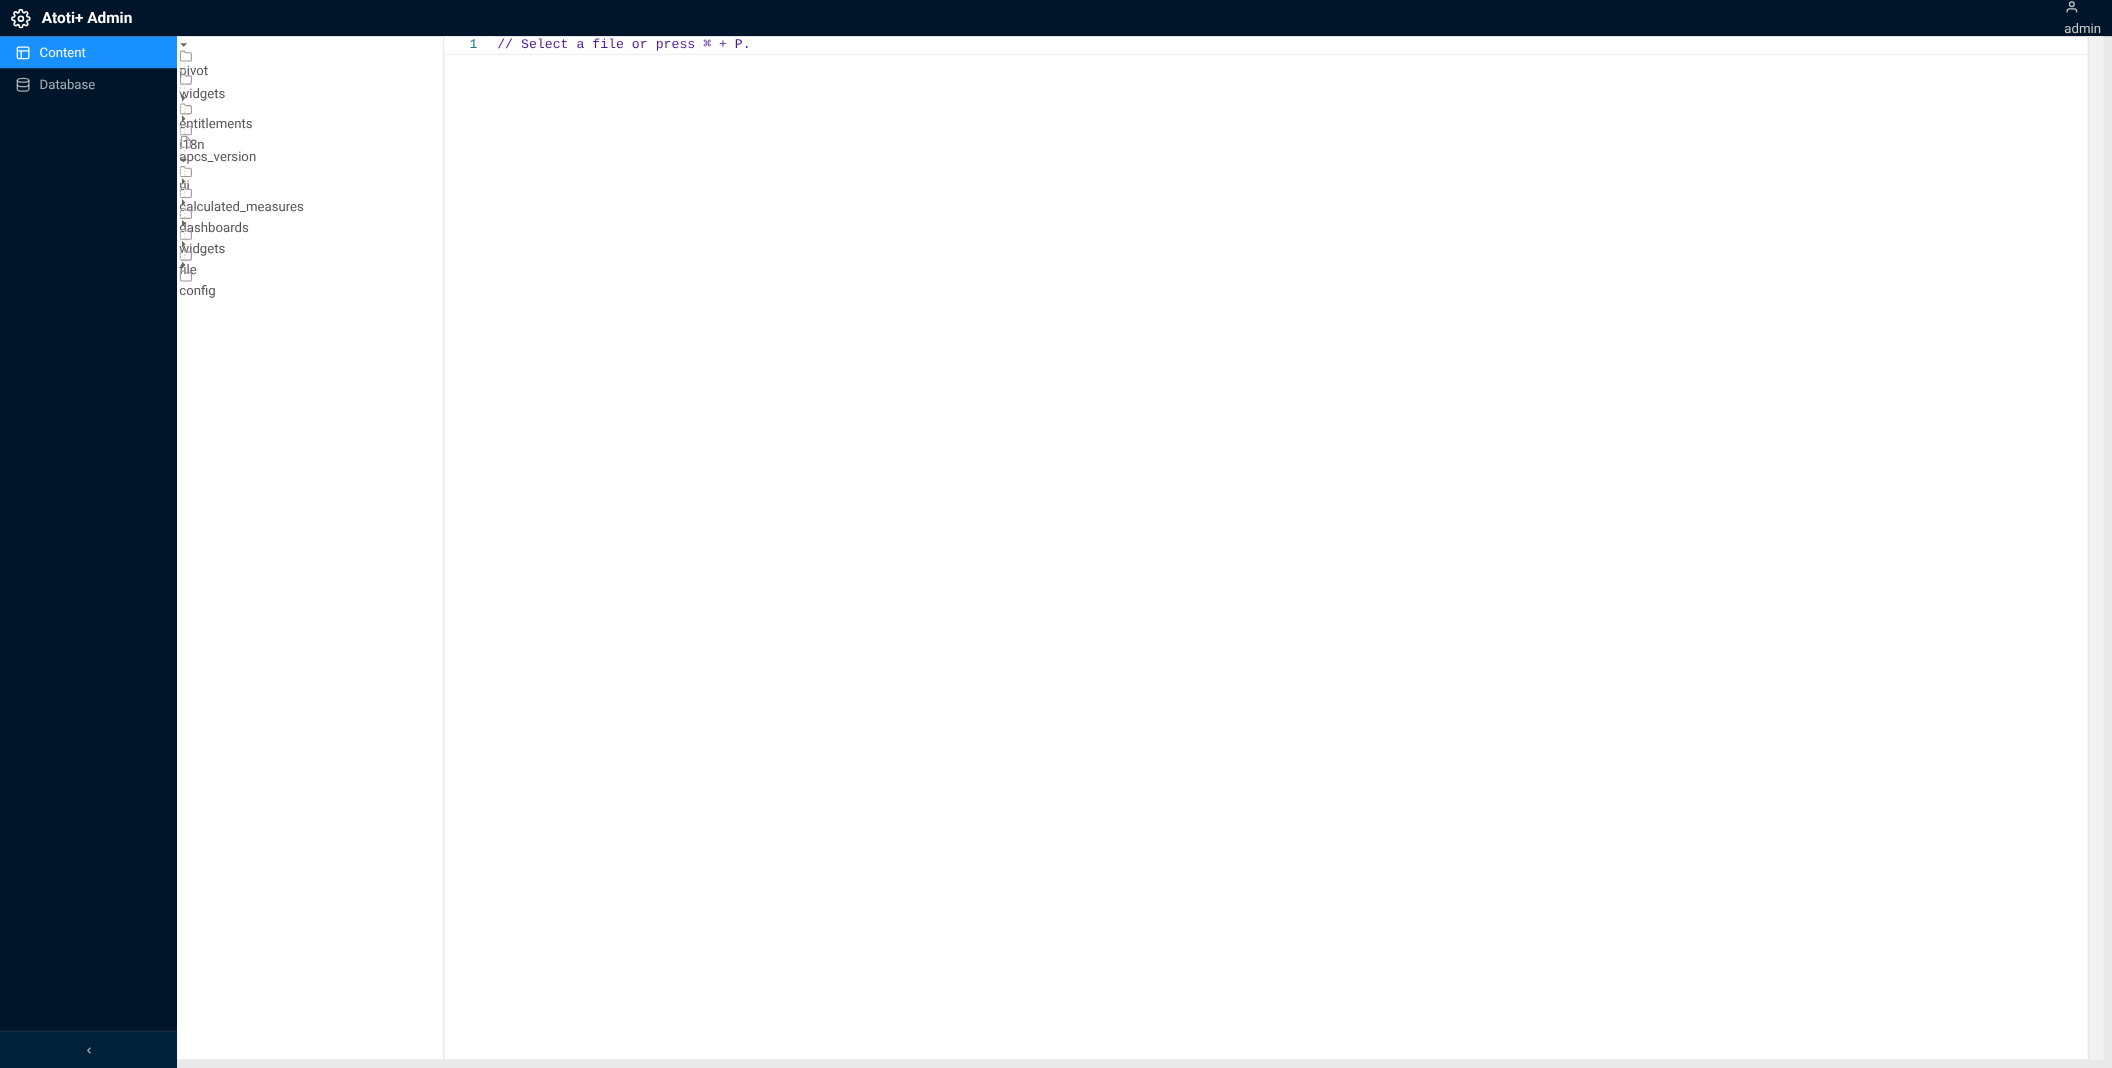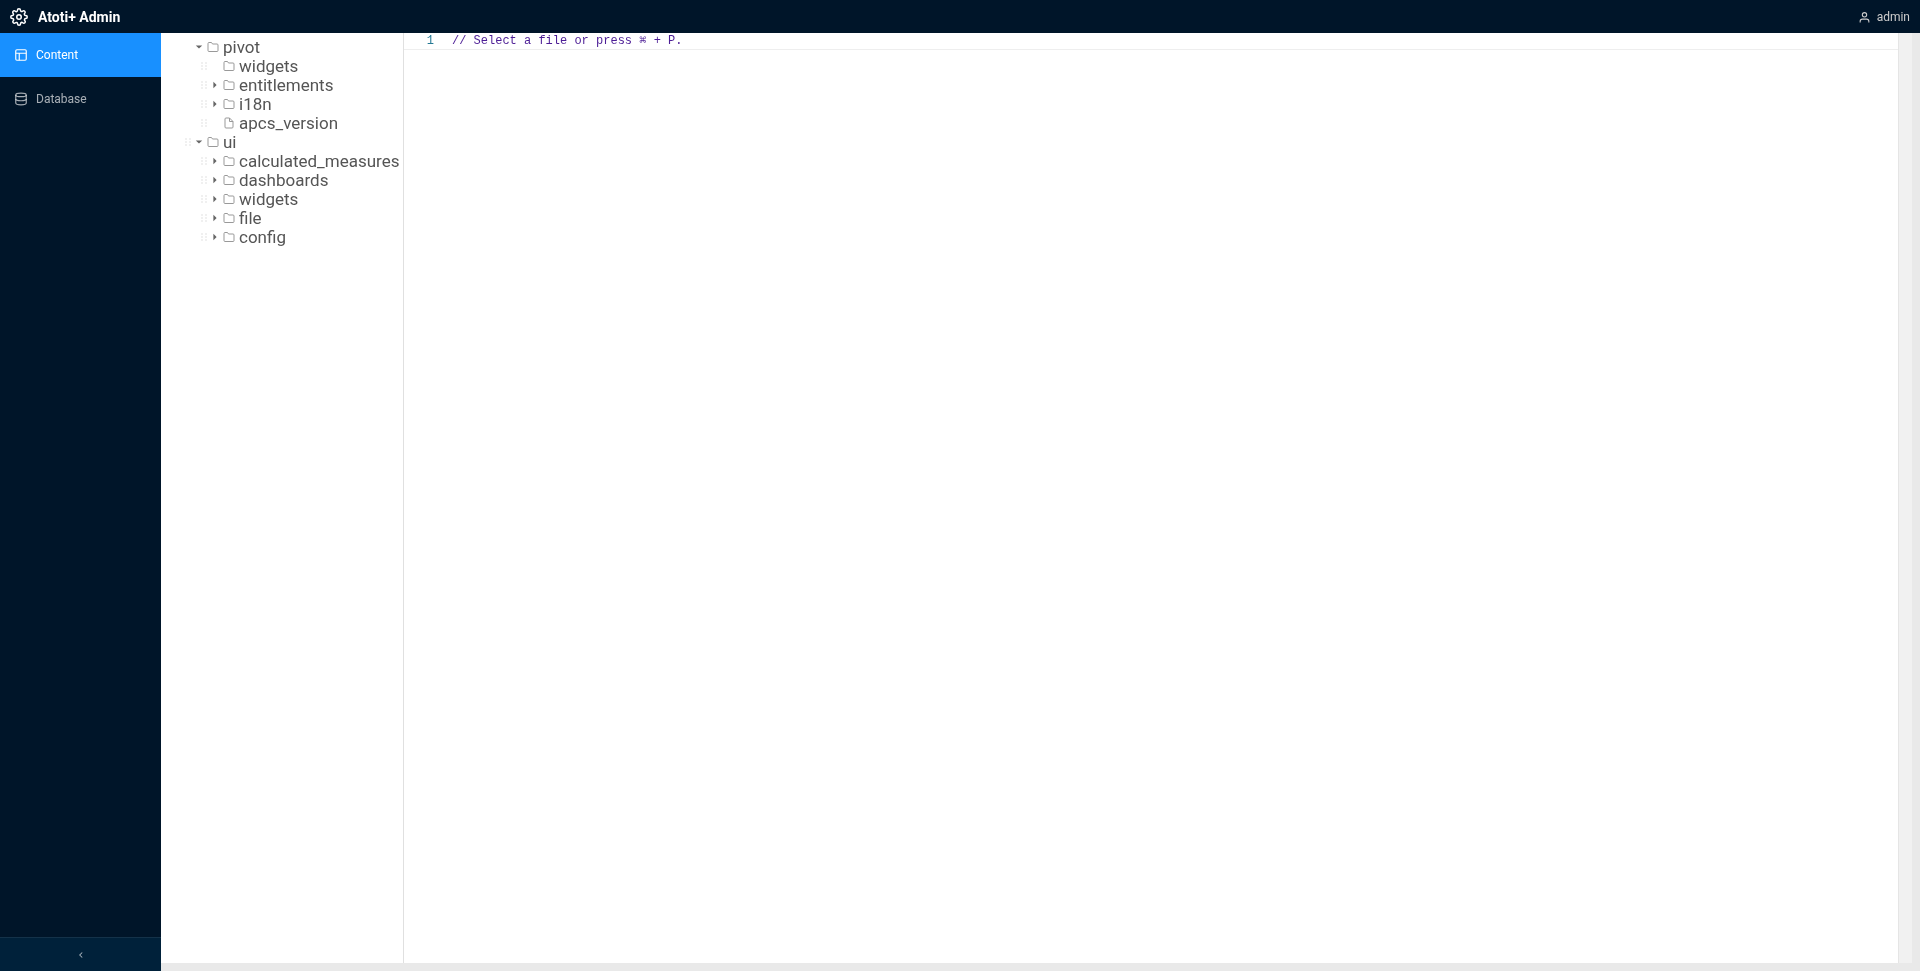--- a/index.html
+++ b/index.html
@@ -18,36 +18,36 @@
   background: #001529;
   color: #fff;
   display: flex;
   align-items: center;
   padding: 0 10px;
   justify-content: space-between;
 }
 .topbar-left { display: flex; align-items: center; gap: 10px; }
 .logo-icon { width: 18px; height: 18px; display: flex; align-items: center; justify-content: center; }
 .app-title { font-size: 14px; font-weight: 700; }
-.topbar-right { display: flex; align-items: flex-end; gap: 6px; color: #ccc; font-size: 12px; }
+.topbar-right { display: flex; align-items: flex-start; gap: 6px; color: #ccc; font-size: 12px; flex-direction: column; }
 .content-area { flex: 1; display: flex; overflow: hidden; }
 .sidebar {
   width: 161px;
   background: #001529;
   display: flex;
   flex-direction: column;
   justify-content: space-between;
 }
 .sidebar-menu { display: flex; flex-direction: column; }
 .sidebar-item {
   display: flex;
   align-items: center;
   gap: 8px;
   padding: 0 14px;
-  height: 44px;
+  height: 29px;
   color: rgba(255,255,255,0.65);
   cursor: pointer;
   font-size: 12px;
 }
 .sidebar-item.active { background: #1890ff; color: #fff; }
 .sidebar-collapse {
   height: 34px;
   border-top: 1px solid rgba(255,255,255,0.08);
   display: flex;
   align-items: center;
@@ -82,24 +82,25 @@
   content: "";
   position: absolute;
   right: 0; top: 0; bottom: 0;
   width: 13px;
   background: #f1f1f1;
   border-left: 1px solid #e5e5e5;
 }
 .tree-node {
   display: flex;
   height: 19px;
-  font-size: 17px;
+  font-size: 12px;
   color: #555;
   cursor: pointer;
   white-space: nowrap;
+  flex-direction: column;
 }
 .tree-node .pad { display: inline-block; }
 .tree-node .drag-handle {
   width: 10px;
   display: flex;
   align-items: center;
   justify-content: center;
   color: #ddd;
   font-size: 10px;
 }

